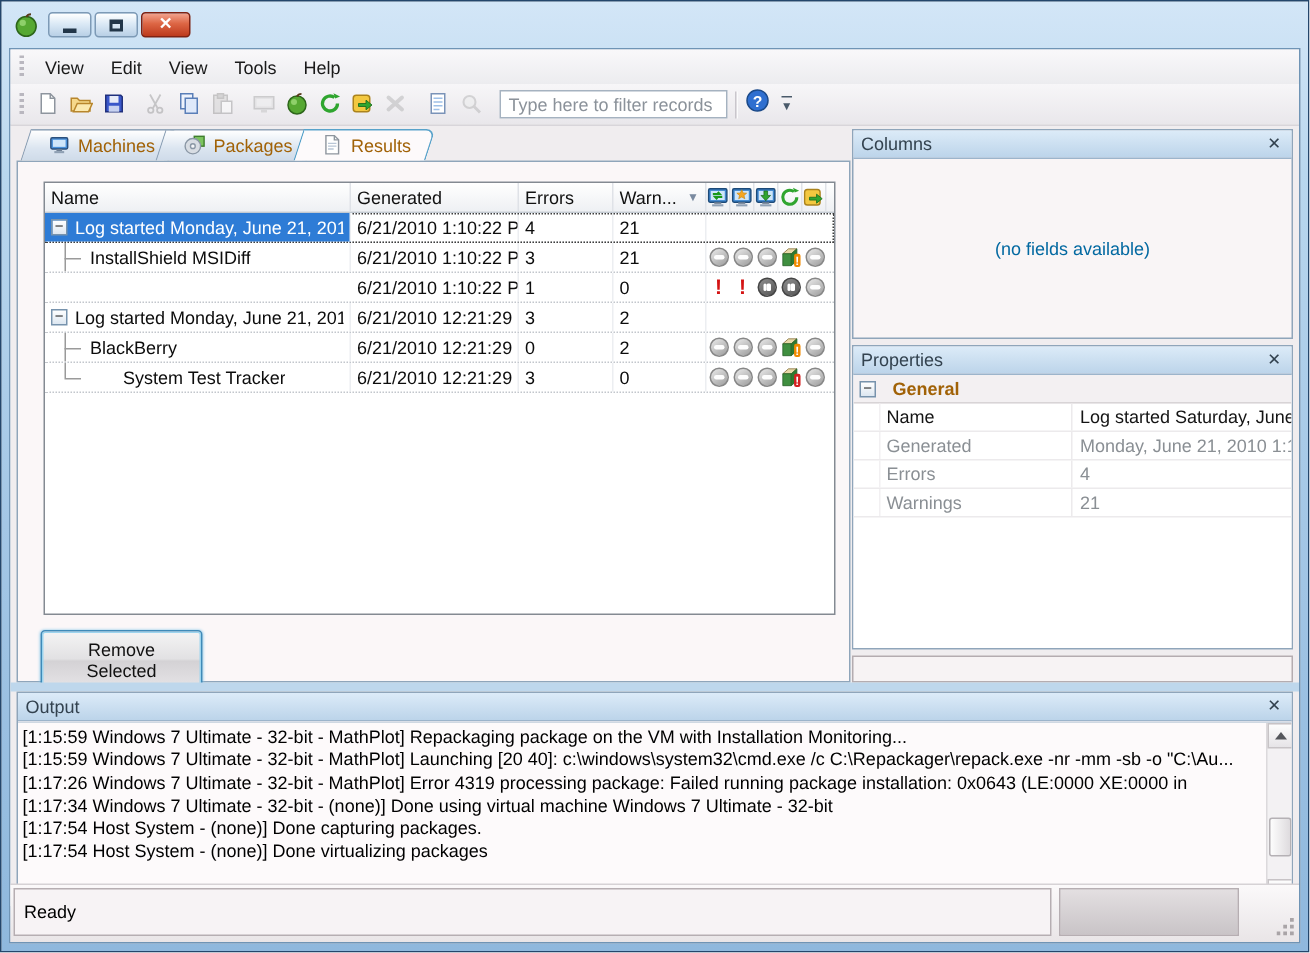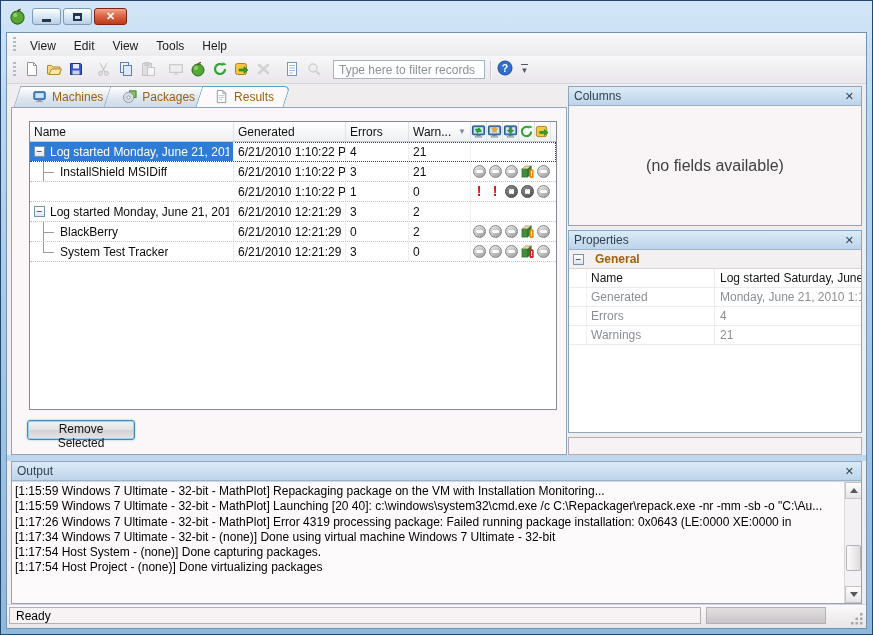--- a/index.html
+++ b/index.html
@@ -85,33 +85,33 @@
   
   .st-minus{display:inline-block;width:13px;height:13px;border-radius:50%;
     background:linear-gradient(145deg,#eaeaea,#9c9c9c);border:1px solid #878787;position:relative;}
   .st-minus::after{content:'';position:absolute;left:2px;right:2px;top:4px;height:3px;background:#fdfdfd;border-radius:1.5px;}
   .st-pause{display:inline-block;width:13px;height:13px;border-radius:50%;
     background:linear-gradient(145deg,#8e8e8e,#555);border:1px solid #454545;position:relative;}
   .st-pause::before,.st-pause::after{content:'';position:absolute;top:3px;bottom:3px;width:2.5px;background:#fff;border-radius:1px;}
   .st-pause::before{left:3px;}.st-pause::after{right:3px;}
   .st-excl{color:#d41414;font-weight:bold;font-size:14px;line-height:13px;}
 
-  .remove-btn{position:absolute;left:15px;top:312px;width:108px;height:20px;border:1px solid #3f8ab8;border-radius:3px;
+  .remove-btn{position:absolute;left:15px;top:312px;width:108px;height:40px;border:1px solid #3f8ab8;border-radius:3px;
     background:linear-gradient(#f4f4f4,#e2e1e3 48%,#d4d2d5 52%,#e6e4e7);box-shadow:0 0 0 1px #9cd4ee inset,0 0 2px #7fc4e8;
     font-family:"Liberation Sans",sans-serif;font-size:12px;color:#111;}
 
   
   .panel{position:absolute;border:1px solid #8fa5ba;background:#f9f5f6;}
   .panel-header{height:19px;display:flex;align-items:center;padding:0 5px;
     background:linear-gradient(#dcebf8,#bcd4ea);border-bottom:1px solid #9cb4cb;font-size:12px;color:#33424f;}
   .panel-header .ph-title{flex:1;white-space:nowrap;overflow:hidden;}
   .panel-close{font-size:11px;color:#33424f;padding:0 2px;line-height:11px;}
   .columns-panel{left:561px;top:2px;width:294px;height:140px;}
   .columns-body{position:absolute;left:0;right:0;top:19px;bottom:0;display:flex;align-items:center;justify-content:center;}
-  .empty-text{font-size:16px;color:#404040;}
+  .empty-text{font-size:12px;color:#0369a1;}
 
   .properties-panel{left:561px;top:146px;width:294px;height:203px;}
   .props-body{position:absolute;left:0;right:0;top:19px;bottom:0;background:#fff;overflow:hidden;}
   .props-group{display:flex;align-items:center;height:19px;background:#f3f0f2;border-bottom:1px solid #d8d4d6;padding-left:4px;gap:6px;}
   .props-group b{font-size:12px;color:#a16207;}
   .prop-row{display:flex;height:19px;border-bottom:1px solid #eceaec;align-items:center;font-size:12px;color:#8a8f94;}
   .prop-row.em{color:#141414;}
   .prop-gutter{width:18px;flex:0 0 auto;height:100%;border-right:1px solid #f2f0f2;}
   .prop-label{width:128px;flex:0 0 auto;padding:0 4px;border-right:1px solid #eceaec;height:100%;display:flex;align-items:center;overflow:hidden;white-space:nowrap;}
   .prop-value{flex:1;padding:0 5px;overflow:hidden;white-space:nowrap;}
@@ -127,21 +127,21 @@
   .vscroll{position:absolute;right:0;top:0;bottom:0;width:17px;background:#f3f1f3;border-left:1px solid #dcd9dc;}
   .vs-btn{position:absolute;left:0;width:17px;height:17px;background:linear-gradient(#fdfdfd,#e6e4e7);border:1px solid #c7c3c6;
     display:flex;align-items:center;justify-content:center;}
   .vs-up{top:0;}.vs-down{bottom:0;}
   .tri-up{width:0;height:0;border-left:4px solid transparent;border-right:4px solid transparent;border-bottom:5px solid #55575c;}
   .tri-down{width:0;height:0;border-left:4px solid transparent;border-right:4px solid transparent;border-top:5px solid #55575c;}
   .vs-thumb{position:absolute;left:1px;width:15px;top:63px;height:26px;border:1px solid #b5b1b5;border-radius:2px;
     background:linear-gradient(90deg,#fdfdfd,#dedbde);}
 
   
-  .statusbar{position:absolute;left:0;right:0;bottom:0;height:24px;background:linear-gradient(#fbf9fa,#e9e5e7);border-top:1px solid #d6d2d5;}
+  .statusbar{position:absolute;left:0;right:0;bottom:0;height:39px;background:linear-gradient(#fbf9fa,#e9e5e7);border-top:1px solid #d6d2d5;}
   .status-msg{position:absolute;left:2px;top:2px;bottom:4px;width:692px;border:1px solid #b6aeb2;background:#f7f3f5;
     font-size:12px;color:#000;padding:1px 6px;display:flex;align-items:center;}
   .status-progress{position:absolute;left:699px;top:2px;bottom:4px;width:120px;border:1px solid #b6aeb2;
     background:linear-gradient(#e3dfe1,#c9c4c7);}
   .resize-grip{position:absolute;right:2px;bottom:3px;width:13px;height:13px;}
 </style>
 </head>
 <body>
 
 <div class="window">
@@ -452,21 +452,21 @@
                     <path d="M8 5.5L12 2v8.5L8 14z" fill="#2f7a2f" stroke="#2a642a" stroke-width=".6"></path>
                     <rect x="10" y="5.5" width="4.6" height="9.5" rx="1.6" fill="#f08a00"></rect>
                     <text x="12.3" y="13.2" text-anchor="middle" font-size="8.5" font-weight="bold" fill="#fff">!</text>
                   </svg>
                 </span>
                 <span class="g-cell icon-cell">
                   <span class="st-minus"></span>
                 </span>
               </div>
               <div class="grid-row">
-                <span class="g-cell name-cell" style="width: 204px;">
+                <span class="g-cell name-cell" style="width: 204px; gap: 22px;">
                   <span class="branch end"></span>
                   <span class="name-text">System Test Tracker</span>
                 </span>
                 <span class="g-cell" style="width: 112px;">6/21/2010 12:21:29 ...</span>
                 <span class="g-cell" style="width: 63px;">3</span>
                 <span class="g-cell" style="width: 62px;">0</span>
                 <span class="g-cell icon-cell">
                   <span class="st-minus"></span>
                 </span>
                 <span class="g-cell icon-cell">
@@ -546,21 +546,21 @@
           <span class="ph-title">Output</span>
           <span class="panel-close">✕</span>
         </div>
         <div class="output-body">
           <div class="output-lines" id="output-lines">
               <div class="out-line">[1:15:59 Windows 7 Ultimate - 32-bit - MathPlot] Repackaging package on the VM with Installation Monitoring...</div>
               <div class="out-line">[1:15:59 Windows 7 Ultimate - 32-bit - MathPlot] Launching [20 40]: c:\windows\system32\cmd.exe  /c C:\Repackager\repack.exe -nr -mm -sb -o "C:\Au...</div>
               <div class="out-line">[1:17:26 Windows 7 Ultimate - 32-bit - MathPlot] Error 4319 processing package: Failed running package installation: 0x0643 (LE:0000 XE:0000 in</div>
               <div class="out-line">[1:17:34 Windows 7 Ultimate - 32-bit - (none)] Done using virtual machine Windows 7 Ultimate - 32-bit</div>
               <div class="out-line">[1:17:54 Host System - (none)] Done capturing packages.</div>
-              <div class="out-line">[1:17:54 Host Project - (none)] Done virtualizing packages</div>
+              <div class="out-line">[1:17:54 Host System - (none)] Done virtualizing packages</div>
             </div>
           <div class="vscroll">
             <span class="vs-btn vs-up">
                 <span class="tri-up"></span>
               </span>
             <span class="vs-thumb"></span>
             <span class="vs-btn vs-down">
                 <span class="tri-down"></span>
               </span>
           </div>

